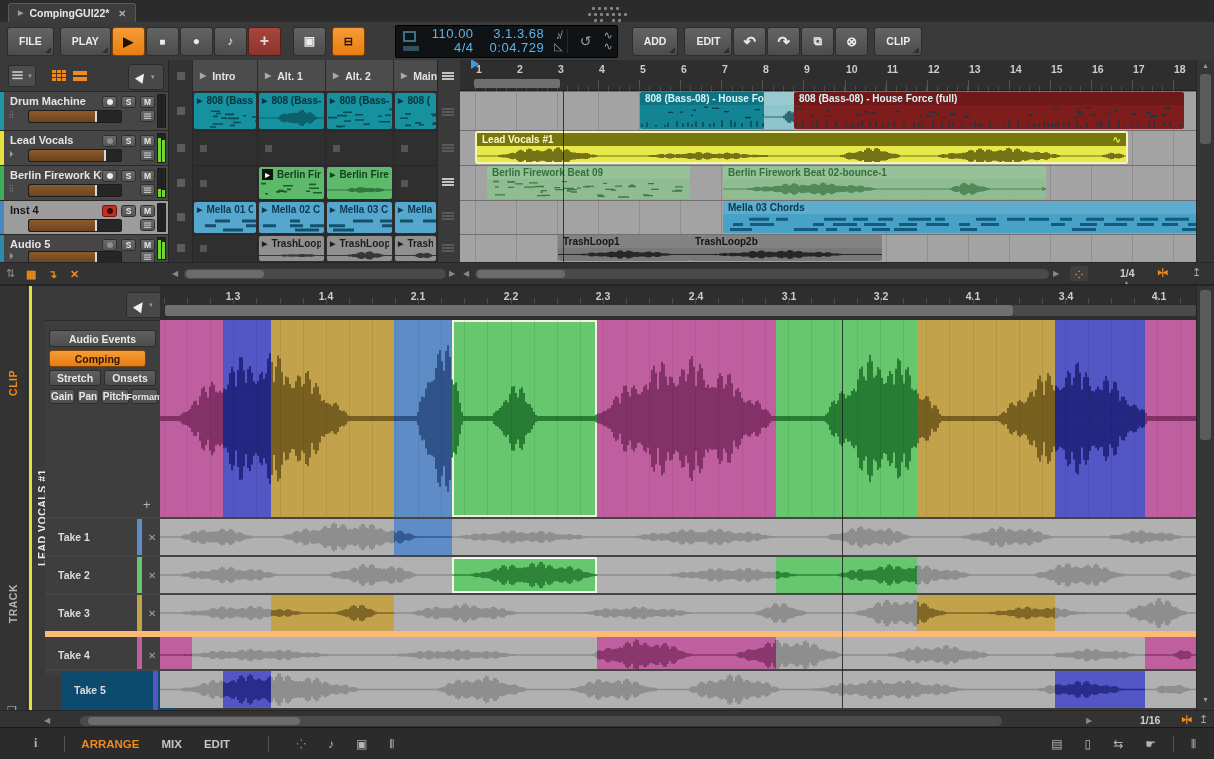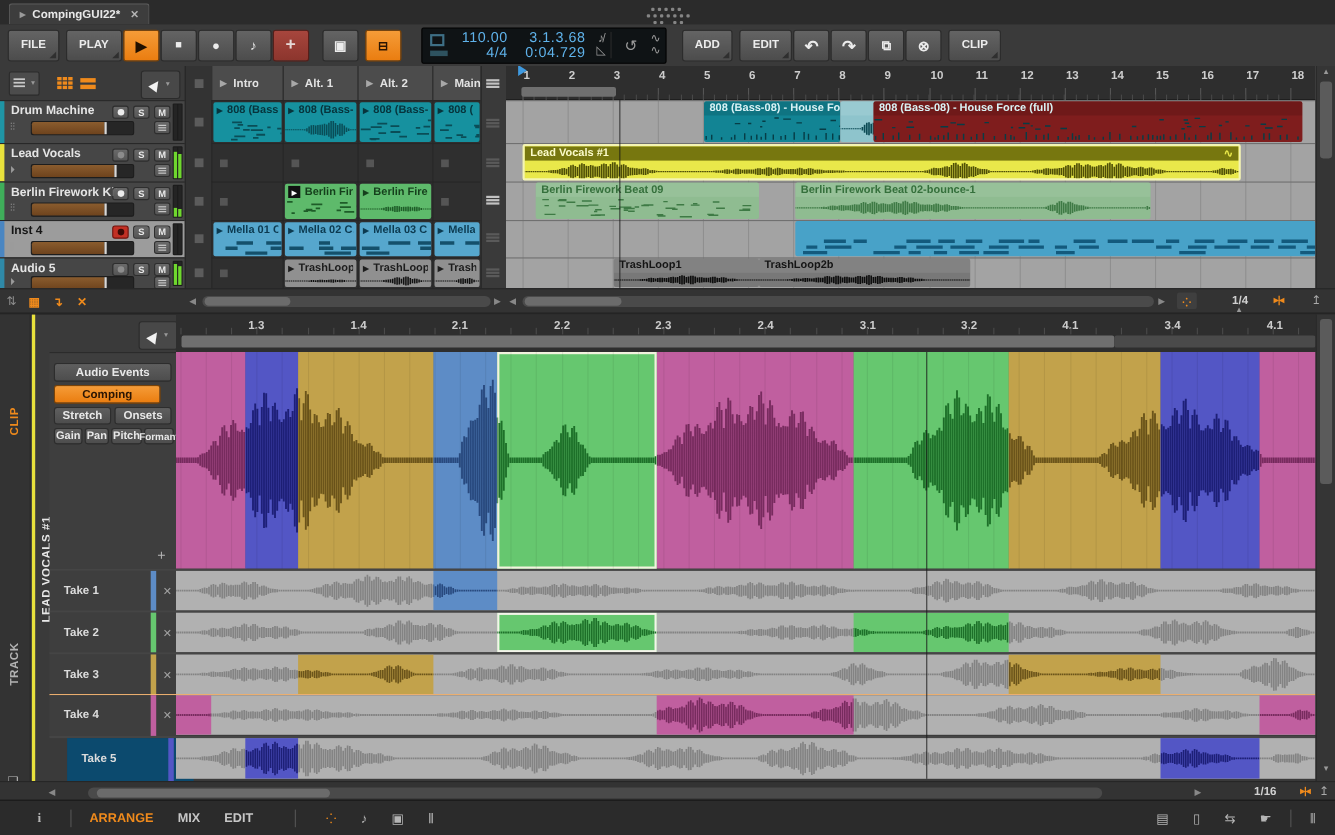--- a/index.html
+++ b/index.html
@@ -105,21 +105,21 @@
           <span style="font-size:12px">♪</span>
         </div>
       <div class="tbtn sq red">+</div>
     </div>
     <div class="tbtn sq" style="margin-left:6px">
         <span style="font-size:12px">▣</span>
       </div>
     <div class="tbtn sq orange">
         <span style="font-size:11px">⊟</span>
       </div>
-    <div class="disp" style="margin-left:12px">
+    <div class="disp" style="margin-left:24px">
       <div class="dico">
           <div class="dsq"></div>
           <div class="dbar"></div>
         </div>
       <div class="dcol">
         <span>110.00</span>
           <span>4/4</span>
       </div>
       <div class="dcol">
         <span>3.1.3.68</span>
@@ -703,20 +703,21 @@
         </div>
         <div class="aclip" style="left:263px;top:106px;width:323px;height:33px;background:#8fbc91">
           <div class="ahead" style="background:rgba(255,255,255,0.08);color:#35703c">Berlin Firework Beat 02-bounce-1</div>
           <div class="abs" style="left:0;top:13px;width:323px;height:20px">
             <svg width="323" height="20" viewBox="0 0 323 20" preserveAspectRatio="none" style="position: absolute; left: 0px; top: 0px;">
               <path d="M0 9.5V10.5M2 9.5V10.5M4 9.5V10.5M6 9.5V10.5M8 9.5V10.5M10 9.5V10.5M12 9.5V10.5M14 9.5V10.5M16 9.5V10.5M18 9.5V10.5M20 9.5V10.5M22 9.5V10.5M24 9.2V10.8M26 9.0V11.0M28 9.1V10.9M30 8.7V11.3M32 8.1V11.9M34 7.8V12.2M36 8.0V12.0M38 8.6V11.4M40 7.8V12.2M42 7.4V12.6M44 7.5V12.5M46 7.8V12.2M48 7.9V12.1M50 7.7V12.3M52 7.1V12.9M54 6.7V13.3M56 7.0V13.0M58 6.9V13.1M60 5.5V14.5M62 4.7V15.3M64 5.1V14.9M66 6.5V13.5M68 5.8V14.2M70 4.4V15.6M72 4.3V15.7M74 5.3V14.7M76 6.7V13.3M78 5.9V14.1M80 5.8V14.2M82 6.3V13.7M84 6.6V13.4M86 6.6V13.4M88 5.8V14.2M90 4.9V15.1M92 4.7V15.3M94 5.6V14.4M96 5.9V14.1M98 4.2V15.8M100 3.5V16.5M102 4.3V15.7M104 6.1V13.9M106 5.7V14.3M108 4.7V15.3M110 4.9V15.1M112 5.9V14.1M114 7.0V13.0M116 6.8V13.2M118 7.1V12.9M120 7.0V13.0M122 7.0V13.0M124 7.4V12.6M126 6.6V13.4M128 6.0V14.0M130 6.2V13.8M132 7.2V12.8M134 7.6V12.4M136 6.8V13.2M138 6.6V13.4M140 7.3V12.7M142 8.2V11.8M144 8.3V11.7M146 8.2V11.8M148 8.5V11.5M150 8.9V11.1M152 9.2V10.8M154 9.4V10.6M156 9.4V10.6M158 9.5V10.5M160 9.5V10.5M162 9.5V10.5M164 9.5V10.5M166 9.5V10.5M168 9.5V10.5M170 9.5V10.5M172 9.5V10.5M174 9.5V10.5M176 9.5V10.5M178 9.5V10.5M180 9.5V10.5M182 9.5V10.5M184 9.5V10.5M186 9.5V10.5M188 9.5V10.5M190 9.5V10.5M192 9.5V10.5M194 9.5V10.5M196 9.5V10.5M198 9.5V10.5M200 9.5V10.5M202 9.5V10.5M204 9.5V10.5M206 9.5V10.5M208 9.5V10.5M210 9.5V10.5M212 9.5V10.5M214 9.5V10.5M216 9.5V10.5M218 9.5V10.5M220 9.5V10.5M222 9.5V10.5M224 9.5V10.5M226 9.5V10.5M228 9.0V11.0M230 8.0V12.0M232 7.1V12.9M234 6.9V13.1M236 7.4V12.6M238 5.4V14.6M240 3.9V16.1M242 3.8V16.2M244 5.2V14.8M246 5.9V14.1M248 4.4V15.6M250 4.3V15.7M252 5.4V14.6M254 6.6V13.4M256 7.0V13.0M258 7.5V12.5M260 7.6V12.4M262 7.9V12.1M264 8.7V11.3M266 9.0V11.0M268 9.5V10.5M270 9.5V10.5M272 9.5V10.5M274 9.5V10.5M276 9.5V10.5M278 9.5V10.5M280 9.5V10.5M282 9.5V10.5M284 9.5V10.5M286 9.5V10.5M288 9.5V10.5M290 9.5V10.5M292 9.5V10.5M294 9.5V10.5M296 9.5V10.5M298 9.5V10.5M300 9.5V10.5M302 9.5V10.5M304 9.5V10.5M306 9.5V10.5M308 9.5V10.5M310 9.5V10.5M312 9.5V10.5M314 9.5V10.5M316 9.5V10.5M318 9.5V10.5M320 8.3V11.7M322 9.1V10.9" fill="none" stroke="#3e7a45" stroke-width="1.5"></path>
             </svg>
           </div>
         </div>
         <div class="aclip" style="left:263px;top:141px;width:473px;height:32px;background:#48a2c8">
+          <div class="ahead" style="background:rgba(255,255,255,0.12);color:#0b3646">Mella 03 Chords</div>
           <div class="abs" style="left:0;top:13px;width:473px;height:19px">
             <svg width="473" height="19" viewBox="0 0 473 19" preserveAspectRatio="none" style="position: absolute; left: 0px; top: 0px;">
               <path d="M26 3.8h20v3h-20zM53 3.8h12v3h-12zM101 3.8h22v3h-22zM130 3.8h15v3h-15zM155 3.8h15v3h-15zM185 3.8h23v3h-23zM212 3.8h10v3h-10zM253 3.8h20v3h-20zM284 3.8h18v3h-18zM306 3.8h20v3h-20zM337 3.8h12v3h-12zM363 3.8h18v3h-18zM393 3.8h18v3h-18zM417 3.8h18v3h-18zM442 3.8h24v3h-24zM10 9.1h10v3h-10zM27 9.1h24v3h-24zM90 9.1h11v3h-11zM110 9.1h24v3h-24zM141 9.1h22v3h-22zM176 9.1h18v3h-18zM203 9.1h23v3h-23zM236 9.1h11v3h-11zM258 9.1h18v3h-18zM328 9.1h14v3h-14zM357 9.1h17v3h-17zM381 9.1h23v3h-23zM414 9.1h17v3h-17zM439 9.1h16v3h-16zM465 9.1h12v3h-12zM7 14.1h22v3h-22zM71 14.1h24v3h-24zM103 14.1h11v3h-11zM126 14.1h12v3h-12zM149 14.1h18v3h-18zM171 14.1h23v3h-23zM237 14.1h17v3h-17zM349 14.1h24v3h-24zM459 14.1h15v3h-15z" fill="#135a7d"></path>
             </svg>
           </div>
         </div>
         <div class="aclip" style="left:98px;top:175px;width:132px;height:26px;background:#787878">
           <div class="ahead" style="background:rgba(255,255,255,0.08);color:#151515">TrashLoop1</div>
           <div class="abs" style="left:0;top:13px;width:132px;height:13px">
             <svg width="132" height="13" viewBox="0 0 132 13" preserveAspectRatio="none" style="position: absolute; left: 0px; top: 0px;">
@@ -996,21 +997,21 @@
               <path d="M0 17.2V18.8M2 17.2V18.8M4 17.2V18.8M6 17.2V18.8M8 17.2V18.8M10 17.2V18.8M12 17.2V18.8M14 17.2V18.8M16 17.2V18.8M18 17.2V18.8M20 17.2V18.8M22 17.1V18.9M24 16.7V19.3M26 16.6V19.4M28 16.8V19.2M30 16.4V19.6M32 15.7V20.3M34 15.5V20.5M36 15.8V20.2M38 16.2V19.8M40 15.8V20.2M42 15.8V20.2M44 15.5V20.5M46 15.3V20.7M48 15.3V20.7M50 14.2V21.8M52 13.2V22.8M54 13.0V23.0M56 14.0V22.0M58 14.0V22.0M60 12.2V23.8M62 11.5V24.5M64 12.2V23.8M66 13.9V22.1M68 13.4V22.6M70 12.4V23.6M72 12.7V23.3M74 13.6V22.4M76 14.3V21.7M78 14.2V21.8M80 13.5V22.5M82 12.9V23.1M84 13.2V22.8M86 14.0V22.0M88 12.2V23.8M90 11.0V25.0M92 11.3V24.7M94 13.0V23.0M96 13.5V22.5M98 11.8V24.2M100 11.4V24.6M102 12.5V23.5M104 14.2V21.8M106 14.1V21.9M108 13.8V22.2M110 14.3V21.7M112 15.0V21.0M114 15.2V20.8M116 14.9V21.1M118 14.3V21.7M120 14.1V21.9M122 14.7V21.3M124 15.7V20.3M126 14.7V21.3M128 14.3V21.7M130 14.8V21.2M132 15.8V20.2M134 16.3V19.7M136 16.0V20.0M138 16.2V19.8M140 16.7V19.3M142 17.2V18.8M144 17.2V18.8M146 17.2V18.8M148 17.2V18.8M150 17.2V18.8M152 17.2V18.8M154 17.2V18.8M156 17.2V18.8M158 17.2V18.8M160 17.2V18.8M162 17.2V18.8M164 17.2V18.8M166 17.2V18.8M168 17.2V18.8M170 17.2V18.8M172 17.2V18.8M174 17.2V18.8M176 17.1V18.9M178 16.6V19.4M180 16.0V20.0M182 15.6V20.4M184 14.7V21.3M186 14.0V22.0M188 14.2V21.8M190 12.6V23.4M192 10.7V25.3M194 10.0V26.0M196 11.2V24.8M198 13.2V22.8M200 10.6V25.4M202 9.7V26.3M204 10.7V25.3M206 13.0V23.0M208 14.1V21.9M210 13.7V22.3M212 14.5V21.5M214 15.7V20.3M216 16.7V19.3M218 17.2V18.8M220 17.2V18.8M222 17.2V18.8M224 17.2V18.8M226 17.2V18.8M228 17.2V18.8M230 17.2V18.8M232 17.2V18.8M234 17.2V18.8M236 17.2V18.8M238 17.2V18.8M240 17.2V18.8M242 17.2V18.8M244 17.2V18.8M246 17.2V18.8M248 17.2V18.8M250 17.2V18.8M252 17.0V19.0M254 16.7V19.3M256 16.1V19.9M258 15.5V20.5M260 15.3V20.7M262 15.8V20.2M264 14.5V21.5M266 13.1V22.9M268 12.7V23.3M270 13.4V22.6M272 14.6V21.4M274 12.6V23.4M276 11.6V24.4M278 12.0V24.0M280 13.3V22.7M282 13.6V22.4M284 13.0V23.0M286 13.4V22.6M288 13.4V22.6M290 13.3V22.7M292 12.7V23.3M294 11.1V24.9M296 10.1V25.9M298 10.7V25.3M300 12.9V23.1M302 10.8V25.2M304 8.8V27.2M306 8.8V27.2M308 10.8V25.2M310 13.1V22.9M312 11.0V25.0M314 10.5V25.5M316 11.5V24.5M318 12.9V23.1M320 13.5V22.5M322 13.8V22.2M324 13.2V22.8M326 12.9V23.1M328 13.6V22.4M330 13.5V22.5M332 12.1V23.9M334 11.8V24.2M336 12.7V23.3M338 14.7V21.3M340 13.8V22.2M342 13.2V22.8M344 13.6V22.4M346 14.9V21.1M348 16.1V19.9M350 15.7V20.3M352 16.0V20.0M354 16.5V19.5M356 17.0V19.0M358 17.2V18.8M360 17.2V18.8M362 17.2V18.8M364 17.2V18.8M366 17.2V18.8M368 17.2V18.8M370 17.2V18.8M372 17.2V18.8M374 17.2V18.8M376 17.2V18.8M378 17.2V18.8M380 17.2V18.8M382 17.2V18.8M384 17.2V18.8M386 17.2V18.8M388 17.2V18.8M390 17.2V18.8M392 17.2V18.8M394 17.2V18.8M396 17.2V18.8M398 17.2V18.8M400 17.2V18.8M402 17.2V18.8M404 17.2V18.8M406 17.2V18.8M408 17.2V18.8M410 17.2V18.8M412 17.2V18.8M414 17.2V18.8M416 17.2V18.8M418 17.2V18.8M420 17.2V18.8M422 17.2V18.8M424 17.0V19.0M426 16.9V19.1M428 16.7V19.3M430 16.5V19.5M432 16.4V19.6M434 15.7V20.3M436 15.0V21.0M438 14.8V21.2M440 15.4V20.6M442 15.1V20.9M444 13.8V22.2M446 13.3V22.7M448 13.8V22.2M450 15.1V20.9M452 14.3V21.7M454 13.6V22.4M456 13.8V22.2M458 14.5V21.5M460 15.0V21.0M462 14.8V21.2M464 14.2V21.8M466 13.7V22.3M468 13.9V22.1M470 14.4V21.6M472 12.8V23.2M474 11.8V24.2M476 12.0V24.0M478 13.6V22.4M480 13.6V22.4M482 12.1V23.9M484 11.8V24.2M486 12.9V23.1M488 14.4V21.6M490 14.1V21.9M492 13.8V22.2M494 14.4V21.6M496 15.0V21.0M498 15.1V20.9M500 14.7V21.3M502 14.1V21.9M504 13.9V22.1M506 14.6V21.4M508 15.4V20.6M510 14.2V21.8M512 13.8V22.2M514 14.3V21.7M516 15.5V20.5M518 15.8V20.2M520 15.3V20.7M522 15.5V20.5M524 16.1V19.9M526 16.8V19.2M528 16.9V19.1M530 17.1V18.9M532 17.2V18.8M534 17.2V18.8M536 17.2V18.8M538 17.2V18.8M540 17.2V18.8M542 17.2V18.8M544 17.2V18.8M546 17.2V18.8M548 17.2V18.8M550 17.2V18.8M552 17.2V18.8M554 17.2V18.8M556 17.2V18.8M558 17.2V18.8M560 17.2V18.8M562 17.2V18.8M564 17.2V18.8M566 17.2V18.8M568 17.2V18.8M570 17.2V18.8M572 17.2V18.8M574 17.2V18.8M576 17.2V18.8M578 17.2V18.8M580 17.2V18.8M582 17.2V18.8M584 17.2V18.8M586 17.2V18.8M588 17.2V18.8M590 17.2V18.8M592 17.2V18.8M594 17.2V18.8M596 16.6V19.4M598 16.1V19.9M600 15.8V20.2M602 15.2V20.8M604 14.1V21.9M606 12.8V23.2M608 12.4V23.6M610 13.4V22.6M612 10.9V25.1M614 8.5V27.5M616 8.0V28.0M618 9.9V26.1M620 11.9V24.1M622 9.0V27.0M624 8.0V28.0M626 9.3V26.7M628 11.8V24.2M630 12.7V23.3M632 12.4V23.6M634 13.4V22.6M636 14.5V21.5M638 14.9V21.1M640 15.2V20.8M642 15.3V20.7M644 15.9V20.1M646 17.0V19.0M648 17.2V18.8M650 17.2V18.8M652 17.2V18.8M654 17.2V18.8M656 17.2V18.8M658 17.2V18.8M660 17.2V18.8M662 17.2V18.8M664 17.2V18.8M666 17.2V18.8M668 17.2V18.8M670 17.2V18.8M672 17.2V18.8M674 17.2V18.8M676 17.2V18.8M678 17.2V18.8M680 17.2V18.8M682 17.2V18.8M684 17.2V18.8M686 17.2V18.8M688 17.2V18.8M690 17.2V18.8M692 17.2V18.8M694 17.2V18.8M696 16.7V19.3M698 15.8V20.2M700 15.4V20.6M702 15.4V20.6M704 15.1V20.9M706 14.7V21.3M708 13.6V22.4M710 12.7V23.3M712 12.9V23.1M714 11.6V24.4M716 8.8V27.2M718 7.3V28.7M720 8.1V27.9M722 11.3V24.7M724 7.6V28.4M726 4.7V31.3M728 4.8V31.2M730 7.5V28.5M732 10.0V26.0M734 7.4V28.6M736 7.1V28.9M738 8.6V27.4M740 10.0V26.0M742 10.0V26.0M744 8.6V27.4M746 6.9V29.1M748 6.9V29.1M750 9.3V26.7M752 8.3V27.7M754 5.3V30.7M756 4.7V31.3M758 7.1V28.9M760 11.3V24.7M762 9.1V26.9M764 7.9V28.1M766 9.1V26.9M768 11.5V24.5M770 13.5V22.5M772 13.2V22.8M774 14.0V22.0M776 14.9V21.1M778 15.3V20.7M780 15.8V20.2M782 15.8V20.2M784 16.3V19.7M786 17.1V18.9M788 17.2V18.8M790 17.2V18.8M792 17.2V18.8M794 17.2V18.8M796 17.2V18.8M798 17.2V18.8M800 17.2V18.8M802 17.2V18.8M804 17.2V18.8M806 17.2V18.8M808 17.2V18.8M810 17.2V18.8M812 17.2V18.8M814 17.2V18.8M816 17.2V18.8M818 17.2V18.8M820 17.2V18.8M822 17.2V18.8M824 17.2V18.8M826 17.2V18.8M828 17.2V18.8M830 16.8V19.2M832 16.7V19.3M834 16.9V19.1M836 16.3V19.7M838 15.8V20.2M840 15.7V20.3M842 16.0V20.0M844 16.1V19.9M846 15.9V20.1M848 15.3V20.7M850 14.8V21.2M852 14.9V21.1M854 14.9V21.1M856 13.5V22.5M858 12.5V23.5M860 12.7V23.3M862 14.1V21.9M864 13.6V22.4M866 12.1V23.9M868 11.8V24.2M870 12.8V23.2M872 14.4V21.6M874 13.6V22.4M876 13.4V22.6M878 13.9V22.1M880 14.5V21.5M882 14.6V21.4M884 14.0V22.0M886 13.1V22.9M888 12.9V23.1M890 13.8V22.2M892 14.3V21.7M894 12.8V23.2M896 12.2V23.8M898 12.9V23.1M900 14.6V21.4M902 14.6V21.4M904 13.8V22.2M906 14.0V22.0M908 14.9V21.1M910 15.9V20.1M912 15.9V20.1M914 16.2V19.8M916 16.5V19.5M918 16.6V19.4M920 16.9V19.1M922 16.8V19.2M924 16.8V19.2M926 17.1V18.9M928 17.2V18.8M930 17.2V18.8M932 17.2V18.8M934 17.2V18.8M936 17.2V18.8M938 17.2V18.8M940 17.2V18.8M942 17.2V18.8M944 17.2V18.8M946 17.2V18.8M948 17.2V18.8M950 17.2V18.8M952 17.2V18.8M954 17.2V18.8M956 17.2V18.8M958 17.2V18.8M960 17.2V18.8M962 17.2V18.8M964 17.2V18.8M966 17.2V18.8M968 16.1V19.9M970 14.3V21.7M972 13.4V22.6M974 13.9V22.1M976 12.9V23.1M978 10.9V25.1M980 10.3V25.7M982 11.0V25.0M984 11.6V24.4M986 10.9V25.1M988 9.2V26.8M990 7.5V28.5M992 7.7V28.3M994 10.0V26.0M996 5.9V30.1M998 3.1V32.9M1000 3.3V32.7M1002 6.9V29.1M1004 9.2V26.8M1006 5.8V30.2M1008 5.4V30.6M1010 7.7V28.3M1012 11.1V24.9M1014 11.9V24.1M1016 12.0V24.0M1018 13.4V22.6M1020 14.8V21.2M1022 15.5V20.5M1024 16.0V20.0M1026 16.6V19.4M1028 17.2V18.8M1030 17.2V18.8M1032 17.2V18.8M1034 17.2V18.8M1036 17.2V18.8" fill="none" stroke="#6b541a" stroke-width="1.5"></path>
             </svg>
           </div>
           <div class="hl" style="left:757px;top:0;width:138px;height:36px;background:#c2a24b">
             <svg width="138" height="36" viewBox="757 0 138 36" preserveAspectRatio="none" style="position: absolute; left: 0px; top: 0px;">
               <path d="M0 17.2V18.8M2 17.2V18.8M4 17.2V18.8M6 17.2V18.8M8 17.2V18.8M10 17.2V18.8M12 17.2V18.8M14 17.2V18.8M16 17.2V18.8M18 17.2V18.8M20 17.2V18.8M22 17.1V18.9M24 16.7V19.3M26 16.6V19.4M28 16.8V19.2M30 16.4V19.6M32 15.7V20.3M34 15.5V20.5M36 15.8V20.2M38 16.2V19.8M40 15.8V20.2M42 15.8V20.2M44 15.5V20.5M46 15.3V20.7M48 15.3V20.7M50 14.2V21.8M52 13.2V22.8M54 13.0V23.0M56 14.0V22.0M58 14.0V22.0M60 12.2V23.8M62 11.5V24.5M64 12.2V23.8M66 13.9V22.1M68 13.4V22.6M70 12.4V23.6M72 12.7V23.3M74 13.6V22.4M76 14.3V21.7M78 14.2V21.8M80 13.5V22.5M82 12.9V23.1M84 13.2V22.8M86 14.0V22.0M88 12.2V23.8M90 11.0V25.0M92 11.3V24.7M94 13.0V23.0M96 13.5V22.5M98 11.8V24.2M100 11.4V24.6M102 12.5V23.5M104 14.2V21.8M106 14.1V21.9M108 13.8V22.2M110 14.3V21.7M112 15.0V21.0M114 15.2V20.8M116 14.9V21.1M118 14.3V21.7M120 14.1V21.9M122 14.7V21.3M124 15.7V20.3M126 14.7V21.3M128 14.3V21.7M130 14.8V21.2M132 15.8V20.2M134 16.3V19.7M136 16.0V20.0M138 16.2V19.8M140 16.7V19.3M142 17.2V18.8M144 17.2V18.8M146 17.2V18.8M148 17.2V18.8M150 17.2V18.8M152 17.2V18.8M154 17.2V18.8M156 17.2V18.8M158 17.2V18.8M160 17.2V18.8M162 17.2V18.8M164 17.2V18.8M166 17.2V18.8M168 17.2V18.8M170 17.2V18.8M172 17.2V18.8M174 17.2V18.8M176 17.1V18.9M178 16.6V19.4M180 16.0V20.0M182 15.6V20.4M184 14.7V21.3M186 14.0V22.0M188 14.2V21.8M190 12.6V23.4M192 10.7V25.3M194 10.0V26.0M196 11.2V24.8M198 13.2V22.8M200 10.6V25.4M202 9.7V26.3M204 10.7V25.3M206 13.0V23.0M208 14.1V21.9M210 13.7V22.3M212 14.5V21.5M214 15.7V20.3M216 16.7V19.3M218 17.2V18.8M220 17.2V18.8M222 17.2V18.8M224 17.2V18.8M226 17.2V18.8M228 17.2V18.8M230 17.2V18.8M232 17.2V18.8M234 17.2V18.8M236 17.2V18.8M238 17.2V18.8M240 17.2V18.8M242 17.2V18.8M244 17.2V18.8M246 17.2V18.8M248 17.2V18.8M250 17.2V18.8M252 17.0V19.0M254 16.7V19.3M256 16.1V19.9M258 15.5V20.5M260 15.3V20.7M262 15.8V20.2M264 14.5V21.5M266 13.1V22.9M268 12.7V23.3M270 13.4V22.6M272 14.6V21.4M274 12.6V23.4M276 11.6V24.4M278 12.0V24.0M280 13.3V22.7M282 13.6V22.4M284 13.0V23.0M286 13.4V22.6M288 13.4V22.6M290 13.3V22.7M292 12.7V23.3M294 11.1V24.9M296 10.1V25.9M298 10.7V25.3M300 12.9V23.1M302 10.8V25.2M304 8.8V27.2M306 8.8V27.2M308 10.8V25.2M310 13.1V22.9M312 11.0V25.0M314 10.5V25.5M316 11.5V24.5M318 12.9V23.1M320 13.5V22.5M322 13.8V22.2M324 13.2V22.8M326 12.9V23.1M328 13.6V22.4M330 13.5V22.5M332 12.1V23.9M334 11.8V24.2M336 12.7V23.3M338 14.7V21.3M340 13.8V22.2M342 13.2V22.8M344 13.6V22.4M346 14.9V21.1M348 16.1V19.9M350 15.7V20.3M352 16.0V20.0M354 16.5V19.5M356 17.0V19.0M358 17.2V18.8M360 17.2V18.8M362 17.2V18.8M364 17.2V18.8M366 17.2V18.8M368 17.2V18.8M370 17.2V18.8M372 17.2V18.8M374 17.2V18.8M376 17.2V18.8M378 17.2V18.8M380 17.2V18.8M382 17.2V18.8M384 17.2V18.8M386 17.2V18.8M388 17.2V18.8M390 17.2V18.8M392 17.2V18.8M394 17.2V18.8M396 17.2V18.8M398 17.2V18.8M400 17.2V18.8M402 17.2V18.8M404 17.2V18.8M406 17.2V18.8M408 17.2V18.8M410 17.2V18.8M412 17.2V18.8M414 17.2V18.8M416 17.2V18.8M418 17.2V18.8M420 17.2V18.8M422 17.2V18.8M424 17.0V19.0M426 16.9V19.1M428 16.7V19.3M430 16.5V19.5M432 16.4V19.6M434 15.7V20.3M436 15.0V21.0M438 14.8V21.2M440 15.4V20.6M442 15.1V20.9M444 13.8V22.2M446 13.3V22.7M448 13.8V22.2M450 15.1V20.9M452 14.3V21.7M454 13.6V22.4M456 13.8V22.2M458 14.5V21.5M460 15.0V21.0M462 14.8V21.2M464 14.2V21.8M466 13.7V22.3M468 13.9V22.1M470 14.4V21.6M472 12.8V23.2M474 11.8V24.2M476 12.0V24.0M478 13.6V22.4M480 13.6V22.4M482 12.1V23.9M484 11.8V24.2M486 12.9V23.1M488 14.4V21.6M490 14.1V21.9M492 13.8V22.2M494 14.4V21.6M496 15.0V21.0M498 15.1V20.9M500 14.7V21.3M502 14.1V21.9M504 13.9V22.1M506 14.6V21.4M508 15.4V20.6M510 14.2V21.8M512 13.8V22.2M514 14.3V21.7M516 15.5V20.5M518 15.8V20.2M520 15.3V20.7M522 15.5V20.5M524 16.1V19.9M526 16.8V19.2M528 16.9V19.1M530 17.1V18.9M532 17.2V18.8M534 17.2V18.8M536 17.2V18.8M538 17.2V18.8M540 17.2V18.8M542 17.2V18.8M544 17.2V18.8M546 17.2V18.8M548 17.2V18.8M550 17.2V18.8M552 17.2V18.8M554 17.2V18.8M556 17.2V18.8M558 17.2V18.8M560 17.2V18.8M562 17.2V18.8M564 17.2V18.8M566 17.2V18.8M568 17.2V18.8M570 17.2V18.8M572 17.2V18.8M574 17.2V18.8M576 17.2V18.8M578 17.2V18.8M580 17.2V18.8M582 17.2V18.8M584 17.2V18.8M586 17.2V18.8M588 17.2V18.8M590 17.2V18.8M592 17.2V18.8M594 17.2V18.8M596 16.6V19.4M598 16.1V19.9M600 15.8V20.2M602 15.2V20.8M604 14.1V21.9M606 12.8V23.2M608 12.4V23.6M610 13.4V22.6M612 10.9V25.1M614 8.5V27.5M616 8.0V28.0M618 9.9V26.1M620 11.9V24.1M622 9.0V27.0M624 8.0V28.0M626 9.3V26.7M628 11.8V24.2M630 12.7V23.3M632 12.4V23.6M634 13.4V22.6M636 14.5V21.5M638 14.9V21.1M640 15.2V20.8M642 15.3V20.7M644 15.9V20.1M646 17.0V19.0M648 17.2V18.8M650 17.2V18.8M652 17.2V18.8M654 17.2V18.8M656 17.2V18.8M658 17.2V18.8M660 17.2V18.8M662 17.2V18.8M664 17.2V18.8M666 17.2V18.8M668 17.2V18.8M670 17.2V18.8M672 17.2V18.8M674 17.2V18.8M676 17.2V18.8M678 17.2V18.8M680 17.2V18.8M682 17.2V18.8M684 17.2V18.8M686 17.2V18.8M688 17.2V18.8M690 17.2V18.8M692 17.2V18.8M694 17.2V18.8M696 16.7V19.3M698 15.8V20.2M700 15.4V20.6M702 15.4V20.6M704 15.1V20.9M706 14.7V21.3M708 13.6V22.4M710 12.7V23.3M712 12.9V23.1M714 11.6V24.4M716 8.8V27.2M718 7.3V28.7M720 8.1V27.9M722 11.3V24.7M724 7.6V28.4M726 4.7V31.3M728 4.8V31.2M730 7.5V28.5M732 10.0V26.0M734 7.4V28.6M736 7.1V28.9M738 8.6V27.4M740 10.0V26.0M742 10.0V26.0M744 8.6V27.4M746 6.9V29.1M748 6.9V29.1M750 9.3V26.7M752 8.3V27.7M754 5.3V30.7M756 4.7V31.3M758 7.1V28.9M760 11.3V24.7M762 9.1V26.9M764 7.9V28.1M766 9.1V26.9M768 11.5V24.5M770 13.5V22.5M772 13.2V22.8M774 14.0V22.0M776 14.9V21.1M778 15.3V20.7M780 15.8V20.2M782 15.8V20.2M784 16.3V19.7M786 17.1V18.9M788 17.2V18.8M790 17.2V18.8M792 17.2V18.8M794 17.2V18.8M796 17.2V18.8M798 17.2V18.8M800 17.2V18.8M802 17.2V18.8M804 17.2V18.8M806 17.2V18.8M808 17.2V18.8M810 17.2V18.8M812 17.2V18.8M814 17.2V18.8M816 17.2V18.8M818 17.2V18.8M820 17.2V18.8M822 17.2V18.8M824 17.2V18.8M826 17.2V18.8M828 17.2V18.8M830 16.8V19.2M832 16.7V19.3M834 16.9V19.1M836 16.3V19.7M838 15.8V20.2M840 15.7V20.3M842 16.0V20.0M844 16.1V19.9M846 15.9V20.1M848 15.3V20.7M850 14.8V21.2M852 14.9V21.1M854 14.9V21.1M856 13.5V22.5M858 12.5V23.5M860 12.7V23.3M862 14.1V21.9M864 13.6V22.4M866 12.1V23.9M868 11.8V24.2M870 12.8V23.2M872 14.4V21.6M874 13.6V22.4M876 13.4V22.6M878 13.9V22.1M880 14.5V21.5M882 14.6V21.4M884 14.0V22.0M886 13.1V22.9M888 12.9V23.1M890 13.8V22.2M892 14.3V21.7M894 12.8V23.2M896 12.2V23.8M898 12.9V23.1M900 14.6V21.4M902 14.6V21.4M904 13.8V22.2M906 14.0V22.0M908 14.9V21.1M910 15.9V20.1M912 15.9V20.1M914 16.2V19.8M916 16.5V19.5M918 16.6V19.4M920 16.9V19.1M922 16.8V19.2M924 16.8V19.2M926 17.1V18.9M928 17.2V18.8M930 17.2V18.8M932 17.2V18.8M934 17.2V18.8M936 17.2V18.8M938 17.2V18.8M940 17.2V18.8M942 17.2V18.8M944 17.2V18.8M946 17.2V18.8M948 17.2V18.8M950 17.2V18.8M952 17.2V18.8M954 17.2V18.8M956 17.2V18.8M958 17.2V18.8M960 17.2V18.8M962 17.2V18.8M964 17.2V18.8M966 17.2V18.8M968 16.1V19.9M970 14.3V21.7M972 13.4V22.6M974 13.9V22.1M976 12.9V23.1M978 10.9V25.1M980 10.3V25.7M982 11.0V25.0M984 11.6V24.4M986 10.9V25.1M988 9.2V26.8M990 7.5V28.5M992 7.7V28.3M994 10.0V26.0M996 5.9V30.1M998 3.1V32.9M1000 3.3V32.7M1002 6.9V29.1M1004 9.2V26.8M1006 5.8V30.2M1008 5.4V30.6M1010 7.7V28.3M1012 11.1V24.9M1014 11.9V24.1M1016 12.0V24.0M1018 13.4V22.6M1020 14.8V21.2M1022 15.5V20.5M1024 16.0V20.0M1026 16.6V19.4M1028 17.2V18.8M1030 17.2V18.8M1032 17.2V18.8M1034 17.2V18.8M1036 17.2V18.8" fill="none" stroke="#6b541a" stroke-width="1.5"></path>
             </svg>
           </div>
         </div>
       </div>
-      <div class="abs" style="left:45px;top:345px;width:1151px;height:38px;border-top:1px solid #fdba74;box-sizing:border-box">
+      <div class="abs" style="left:45px;top:345px;width:1151px;height:38px;border-top:6px solid #fdba74;box-sizing:border-box">
         <div class="abs" style="left:0;top:0;width:115px;height:38px;background:#3e3e3e">
           <div class="lane-label" style="left:13px;top:12px">Take 4</div>
           <div class="abs" style="left:92px;top:0;width:5px;height:38px;background:#c05f9f"></div>
           <div class="xdel" style="left:103px;top:12.5px">✕</div>
         </div>
         <div class="abs" style="left:115px;top:0;width:1036px;height:36px;background:#b1b1b1;overflow:hidden">
           <svg width="1036" height="36" viewBox="0 0 1036 36" preserveAspectRatio="none" style="position: absolute; left: 0px; top: 0px;">
             <path d="M0 17.2V18.8M2 17.2V18.8M4 17.2V18.8M6 17.2V18.8M8 17.2V18.8M10 17.2V18.8M12 17.2V18.8M14 17.2V18.8M16 17.2V18.8M18 17.2V18.8M20 17.2V18.8M22 17.2V18.8M24 17.1V18.9M26 17.0V19.0M28 17.2V18.8M30 16.9V19.1M32 16.6V19.4M34 16.6V19.4M36 16.7V19.3M38 16.7V19.3M40 16.4V19.6M42 16.0V20.0M44 15.6V20.4M46 15.7V20.3M48 16.0V20.0M50 14.8V21.2M52 14.0V22.0M54 14.1V21.9M56 15.0V21.0M58 15.1V20.9M60 13.8V22.2M62 13.5V22.5M64 14.1V21.9M66 15.1V20.9M68 14.8V21.2M70 14.6V21.4M72 15.0V21.0M74 14.9V21.1M76 15.0V21.0M78 14.3V21.7M80 13.2V22.8M82 12.8V23.2M84 13.5V22.5M86 14.6V21.4M88 12.7V23.3M90 11.7V24.3M92 12.1V23.9M94 13.7V22.3M96 14.1V21.9M98 12.9V23.1M100 12.8V23.2M102 13.6V22.4M104 14.6V21.4M106 14.7V21.3M108 14.8V21.2M110 14.3V21.7M112 14.2V21.8M114 14.9V21.1M116 13.9V22.1M118 12.9V23.1M120 12.7V23.3M122 13.7V22.3M124 15.0V21.0M126 13.5V22.5M128 12.9V23.1M130 13.4V22.6M132 14.7V21.3M134 15.2V20.8M136 14.7V21.3M138 14.9V21.1M140 15.5V20.5M142 16.0V20.0M144 16.0V20.0M146 15.7V20.3M148 15.5V20.5M150 15.7V20.3M152 16.4V19.6M154 16.0V20.0M156 15.6V20.4M158 15.8V20.2M160 16.4V19.6M162 17.0V19.0M164 16.7V19.3M166 16.8V19.2M168 17.1V18.9M170 17.2V18.8M172 17.2V18.8M174 17.2V18.8M176 17.2V18.8M178 17.2V18.8M180 17.2V18.8M182 17.2V18.8M184 17.2V18.8M186 17.2V18.8M188 17.2V18.8M190 17.2V18.8M192 17.2V18.8M194 17.2V18.8M196 17.2V18.8M198 17.2V18.8M200 17.2V18.8M202 17.2V18.8M204 17.2V18.8M206 17.2V18.8M208 17.2V18.8M210 17.2V18.8M212 17.2V18.8M214 17.2V18.8M216 17.2V18.8M218 17.2V18.8M220 17.2V18.8M222 17.2V18.8M224 17.2V18.8M226 17.2V18.8M228 17.2V18.8M230 17.2V18.8M232 17.0V19.0M234 17.0V19.0M236 17.2V18.8M238 16.7V19.3M240 16.4V19.6M242 16.4V19.6M244 16.6V19.4M246 16.6V19.4M248 16.5V19.5M250 16.0V20.0M252 15.8V20.2M254 15.9V20.1M256 15.6V20.4M258 14.6V21.4M260 14.1V21.9M262 14.4V21.6M264 15.5V20.5M266 14.5V21.5M268 13.5V22.5M270 13.4V22.6M272 14.3V21.7M274 15.4V20.6M276 14.5V21.5M278 14.3V21.7M280 14.8V21.2M282 15.2V20.8M284 15.1V20.9M286 14.4V21.6M288 13.7V22.3M290 13.6V22.4M292 14.4V21.6M294 14.2V21.8M296 12.7V23.3M298 12.2V23.8M300 13.0V23.0M302 14.7V21.3M304 13.8V22.2M306 12.9V23.1M308 13.2V22.8M310 14.2V21.8M312 15.2V20.8M314 14.8V21.2M316 15.1V20.9M318 15.2V20.8M320 15.2V20.8M322 15.4V20.6M324 14.6V21.4M326 14.0V22.0M328 14.2V21.8M330 15.2V20.8M332 15.3V20.7M334 14.4V21.6M336 14.3V21.7M338 15.0V21.0M340 16.1V19.9M342 15.9V20.1M344 15.7V20.3M346 16.0V20.0M348 16.5V19.5M350 16.9V19.1M352 17.0V19.0M354 17.0V19.0M356 17.0V19.0M358 17.2V18.8M360 17.2V18.8M362 17.2V18.8M364 17.2V18.8M366 17.2V18.8M368 17.2V18.8M370 17.2V18.8M372 17.2V18.8M374 17.2V18.8M376 17.2V18.8M378 17.2V18.8M380 17.2V18.8M382 17.2V18.8M384 17.2V18.8M386 17.2V18.8M388 17.2V18.8M390 17.2V18.8M392 17.2V18.8M394 17.2V18.8M396 17.2V18.8M398 17.2V18.8M400 17.2V18.8M402 17.2V18.8M404 17.2V18.8M406 17.2V18.8M408 17.2V18.8M410 17.2V18.8M412 17.2V18.8M414 17.2V18.8M416 17.2V18.8M418 17.2V18.8M420 17.2V18.8M422 17.2V18.8M424 17.2V18.8M426 17.2V18.8M428 17.2V18.8M430 17.2V18.8M432 17.0V19.0M434 16.7V19.3M436 15.2V20.8M438 13.8V22.2M440 13.2V22.8M442 13.9V22.1M444 13.6V22.4M446 11.5V24.5M448 10.6V25.4M450 11.2V24.8M452 12.5V23.5M454 11.9V24.1M456 11.8V24.2M458 11.2V24.8M460 10.3V25.7M462 11.1V24.9M464 8.6V27.4M466 5.7V30.3M468 4.7V31.3M470 6.7V29.3M472 9.4V26.6M474 4.6V31.4M476 2.2V33.8M478 3.3V32.7M480 7.2V28.8M482 8.2V27.8M484 5.7V30.3M486 6.0V30.0M488 8.0V28.0M490 9.8V26.2M492 10.1V25.9M494 8.9V27.1M496 7.7V28.3M498 8.1V27.9M500 10.6V25.4M502 8.2V27.8M504 6.0V30.0M506 6.2V29.8M508 9.0V27.0M510 12.0V24.0M512 9.4V26.6M514 8.9V27.1M516 10.5V25.5M518 12.9V23.1M520 14.0V22.0M522 13.9V22.1M524 14.7V21.3M526 15.7V20.3M528 16.2V19.8M530 16.6V19.4M532 16.9V19.1M534 17.2V18.8M536 17.2V18.8M538 17.2V18.8M540 17.2V18.8M542 17.2V18.8M544 17.2V18.8M546 17.2V18.8M548 17.2V18.8M550 17.2V18.8M552 17.2V18.8M554 17.2V18.8M556 17.2V18.8M558 17.2V18.8M560 17.2V18.8M562 17.2V18.8M564 17.2V18.8M566 17.2V18.8M568 17.2V18.8M570 17.2V18.8M572 17.2V18.8M574 17.2V18.8M576 16.9V19.1M578 15.7V20.3M580 14.9V21.1M582 14.8V21.2M584 15.3V20.7M586 13.4V22.6M588 12.3V23.7M590 12.3V23.7M592 13.1V22.9M594 13.1V22.9M596 12.8V23.2M598 11.8V24.2M600 10.8V25.2M602 11.2V24.8M604 10.0V26.0M606 6.9V29.1M608 5.1V30.9M610 6.2V29.8M612 9.9V26.1M614 6.3V29.7M616 3.0V33.0M618 3.0V33.0M620 6.1V29.9M622 9.4V26.6M624 6.4V29.6M626 6.0V30.0M628 7.5V28.5M630 9.3V26.7M632 9.6V26.4M634 8.2V27.8M636 6.5V29.5M638 6.2V29.8M640 8.5V27.5M642 7.9V28.1M644 4.5V31.5M646 3.5V32.5M648 5.9V30.1M650 10.3V25.7M652 8.1V27.9M654 6.5V29.5M656 7.5V28.5M658 10.1V25.9M660 12.6V23.4M662 11.9V24.1M664 12.6V23.4M666 13.8V22.2M668 14.0V22.0M670 14.5V21.5M672 14.1V21.9M674 14.0V22.0M676 14.8V21.2M678 16.1V19.9M680 16.6V19.4M682 17.0V19.0M684 17.2V18.8M686 17.2V18.8M688 17.2V18.8M690 17.2V18.8M692 17.2V18.8M694 17.2V18.8M696 17.2V18.8M698 17.2V18.8M700 17.2V18.8M702 17.2V18.8M704 17.2V18.8M706 17.2V18.8M708 17.2V18.8M710 17.2V18.8M712 17.2V18.8M714 17.2V18.8M716 17.2V18.8M718 17.2V18.8M720 17.2V18.8M722 17.2V18.8M724 17.2V18.8M726 17.2V18.8M728 16.8V19.2M730 16.4V19.6M732 16.4V19.6M734 16.4V19.6M736 16.1V19.9M738 15.4V20.6M740 14.8V21.2M742 14.7V21.3M744 14.7V21.3M746 12.9V23.1M748 11.5V24.5M750 11.5V24.5M752 13.0V23.0M754 12.5V23.5M756 10.2V25.8M758 9.6V26.4M760 10.7V25.3M762 12.8V23.2M764 11.8V24.2M766 11.1V24.9M768 11.7V24.3M770 12.7V23.3M772 12.8V23.2M774 11.9V24.1M776 10.5V25.5M778 9.9V26.1M780 11.0V25.0M782 12.0V24.0M784 9.3V26.7M786 7.9V28.1M788 8.8V27.2M790 11.5V24.5M792 11.7V24.3M794 9.8V26.2M796 9.9V26.1M798 11.5V24.5M800 13.4V22.6M802 13.3V22.7M804 13.5V22.5M806 14.3V21.7M808 14.1V21.9M810 14.8V21.2M812 14.1V21.9M814 13.5V22.5M816 13.7V22.3M818 14.8V21.2M820 15.8V20.2M822 15.2V20.8M824 15.3V20.7M826 16.0V20.0M828 17.0V19.0M830 17.2V18.8M832 17.2V18.8M834 17.2V18.8M836 17.2V18.8M838 17.2V18.8M840 17.2V18.8M842 17.2V18.8M844 17.2V18.8M846 17.2V18.8M848 17.2V18.8M850 17.2V18.8M852 17.2V18.8M854 17.2V18.8M856 17.2V18.8M858 17.2V18.8M860 17.2V18.8M862 17.2V18.8M864 17.2V18.8M866 17.2V18.8M868 17.2V18.8M870 17.2V18.8M872 17.2V18.8M874 17.2V18.8M876 17.2V18.8M878 17.2V18.8M880 17.2V18.8M882 17.2V18.8M884 17.2V18.8M886 17.2V18.8M888 17.2V18.8M890 17.2V18.8M892 17.2V18.8M894 17.1V18.9M896 16.3V19.7M898 15.7V20.3M900 15.7V20.3M902 16.0V20.0M904 15.9V20.1M906 15.4V20.6M908 15.4V20.6M910 15.6V20.4M912 15.5V20.5M914 15.1V20.9M916 14.1V21.9M918 13.5V22.5M920 13.7V22.3M922 14.9V21.1M924 13.2V22.8M926 11.8V24.2M928 11.8V24.2M930 13.1V22.9M932 14.3V21.7M934 12.7V23.3M936 12.3V23.7M938 13.0V23.0M940 14.2V21.8M942 14.6V21.4M944 14.6V21.4M946 14.8V21.2M948 14.6V21.4M950 14.9V21.1M952 14.7V21.3M954 13.8V22.2M956 13.6V22.4M958 14.4V21.6M960 15.8V20.2M962 15.0V21.0M964 14.6V21.4M966 15.0V21.0M968 16.0V20.0M970 16.7V19.3M972 16.6V19.4M974 16.8V19.2M976 17.2V18.8M978 17.2V18.8M980 17.2V18.8M982 17.2V18.8M984 17.2V18.8M986 17.2V18.8M988 17.2V18.8M990 17.2V18.8M992 17.2V18.8M994 17.2V18.8M996 17.2V18.8M998 17.2V18.8M1000 17.2V18.8M1002 17.2V18.8M1004 17.2V18.8M1006 17.2V18.8M1008 17.2V18.8M1010 17.2V18.8M1012 17.2V18.8M1014 16.7V19.3M1016 15.9V20.1M1018 14.8V21.2M1020 13.6V22.4M1022 13.2V22.8M1024 14.3V21.7M1026 14.1V21.9M1028 13.8V22.2M1030 15.0V21.0M1032 16.9V19.1M1034 17.2V18.8M1036 17.2V18.8" fill="none" stroke="#838383" stroke-width="1.5"></path>
           </svg>
           <div class="hl" style="left:0px;top:0;width:32px;height:36px;background:#c05f9f">

